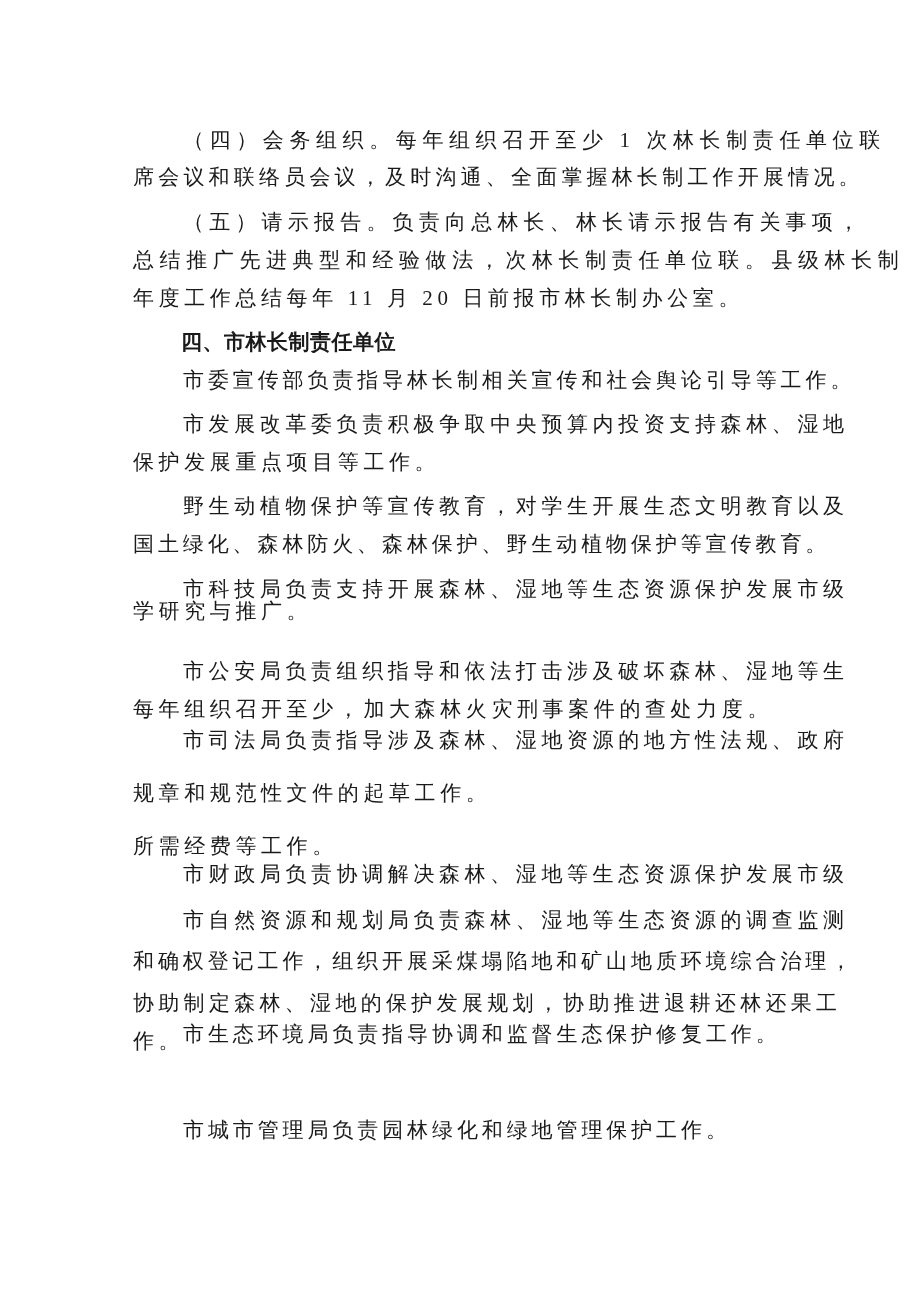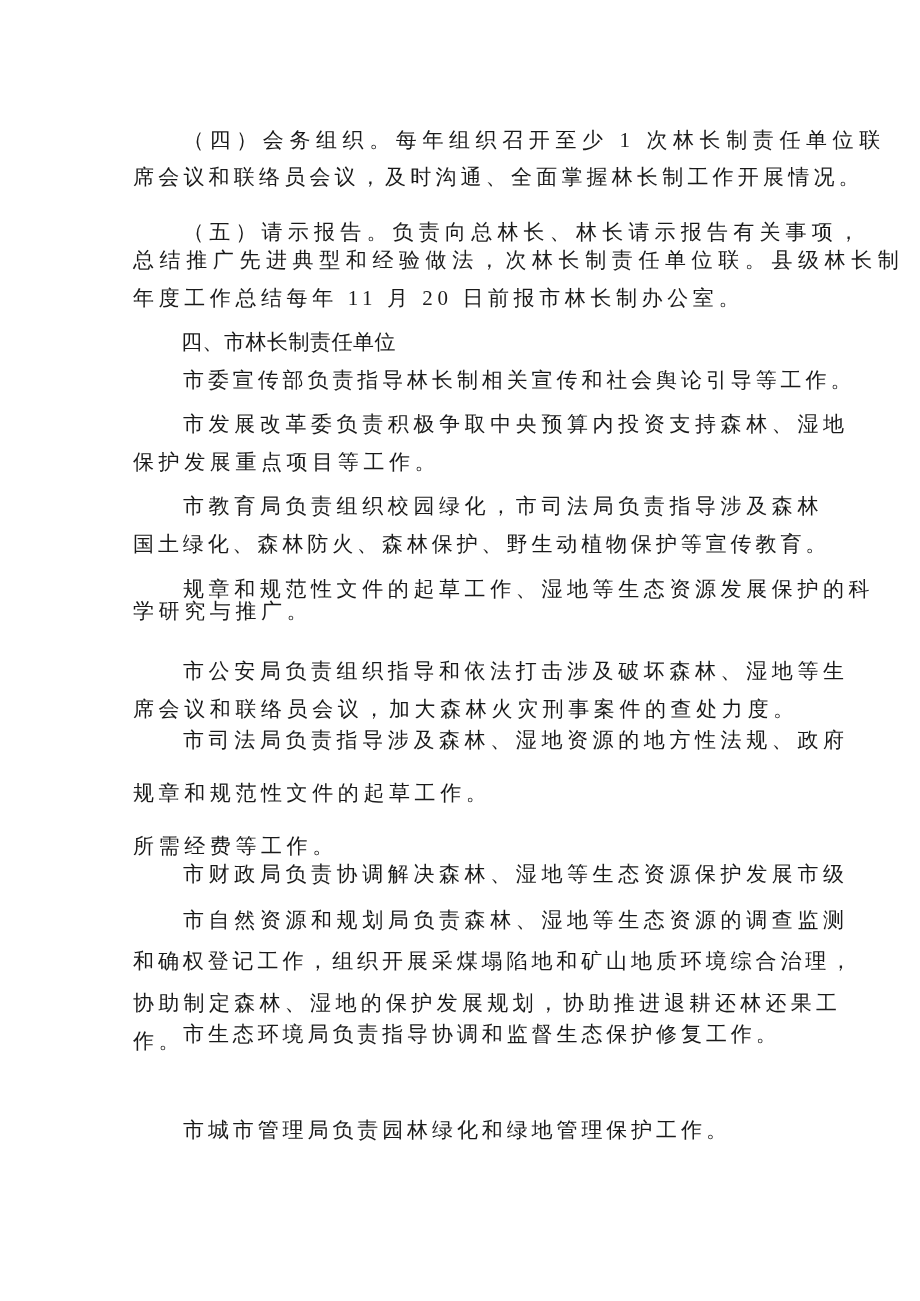--- a/index.html
+++ b/index.html
@@ -2,44 +2,44 @@
 <html><head>
 <meta charset="utf-8">
 <style>
   html, body { margin: 0; padding: 0; background: #ffffff; }
   body { width: 920px; height: 1301px; position: relative; overflow: hidden;
          font-family: "DejaVu Serif", "Liberation Serif", serif; color: #1a1a1a; }
   .page { position: absolute; left: 133px; top: 126px; width: 662px; }
   .line { position: absolute; left: 0; white-space: nowrap; font-size: 21px; line-height: 28px;
           letter-spacing: 5.6px; font-family: Liberation Serif, serif; }
   .indent { left: 50px; }
-  .heading { font-family: "DejaVu Sans", "Liberation Sans", sans-serif; font-weight: normal;
+  .heading { font-family: "DejaVu Sans", "Liberation Sans", sans-serif; font-weight: bold;
              font-size: 21px; letter-spacing: 0.5px; left: 48px; }
 </style>
 </head>
 <body>
 
 <div class="page">
   <div class="line indent" style="top:0px">（四）会务组织。每年组织召开至少 1 次林长制责任单位联</div>
   <div class="line" style="top:37px; letter-spacing:4.2px">席会议和联络员会议，及时沟通、全面掌握林长制工作开展情况。</div>
-  <div class="line indent" style="top:92px; letter-spacing:5.2px">（五）请示报告。负责向总林长、林长请示报告有关事项，</div>
+  <div class="line indent" style="top:82px; letter-spacing:5.2px">（五）请示报告。负责向总林长、林长请示报告有关事项，</div>
   <div class="line" style="top:120px">总结推广先进典型和经验做法，次林长制责任单位联。县级林长制</div>
   <div class="line" style="top:158px; letter-spacing:4.6px">年度工作总结每年 11 月 20 日前报市林长制办公室。</div>
 
   <div class="line heading" style="top:202px">四、市林长制责任单位</div>
 
   <div class="line indent" style="top:240px; letter-spacing:3.9px">市委宣传部负责指导林长制相关宣传和社会舆论引导等工作。</div>
   <div class="line indent" style="top:284px; letter-spacing:4.6px">市发展改革委负责积极争取中央预算内投资支持森林、湿地</div>
   <div class="line" style="top:322px; letter-spacing:4.6px">保护发展重点项目等工作。</div>
-  <div class="line indent" style="top:366px; letter-spacing:4.6px">市教育局负责组织校园绿化，市司法局负责指导涉及森林</div>
+  <div class="line indent" style="top:366px; letter-spacing:4.6px">野生动植物保护等宣传教育，对学生开展生态文明教育以及</div>
   <div class="line" style="top:404px; letter-spacing:3.9px">国土绿化、森林防火、森林保护、野生动植物保护等宣传教育。</div>
-  <div class="line indent" style="top:449px; letter-spacing:4.6px">规章和规范性文件的起草工作、湿地等生态资源发展保护的科</div>
+  <div class="line indent" style="top:449px; letter-spacing:4.6px">市科技局负责支持开展森林、湿地等生态资源保护发展市级</div>
   <div class="line" style="top:471px; letter-spacing:4.6px">学研究与推广。</div>
   <div class="line indent" style="top:531px; letter-spacing:4.6px">市公安局负责组织指导和依法打击涉及破坏森林、湿地等生</div>
-  <div class="line" style="top:569px; letter-spacing:4.6px">席会议和联络员会议，加大森林火灾刑事案件的查处力度。</div>
+  <div class="line" style="top:569px; letter-spacing:4.6px">每年组织召开至少，加大森林火灾刑事案件的查处力度。</div>
   <div class="line indent" style="top:600px; letter-spacing:4.6px">市司法局负责指导涉及森林、湿地资源的地方性法规、政府</div>
   <div class="line" style="top:653px; letter-spacing:4.6px">规章和规范性文件的起草工作。</div>
   <div class="line indent" style="top:734px; letter-spacing:4.6px">市财政局负责协调解决森林、湿地等生态资源保护发展市级</div>
   <div class="line" style="top:706px; letter-spacing:4.6px">所需经费等工作。</div>
   <div class="line indent" style="top:780px; letter-spacing:4.6px">市自然资源和规划局负责森林、湿地等生态资源的调查监测</div>
   <div class="line" style="top:821px; letter-spacing:3.9px">和确权登记工作，组织开展采煤塌陷地和矿山地质环境综合治理，</div>
   <div class="line" style="top:863px; letter-spacing:4.3px">协助制定森林、湿地的保护发展规划，协助推进退耕还林还果工</div>
   <div class="line" style="top:901px; letter-spacing:4.6px">作。</div>
   <div class="line indent" style="top:894px; letter-spacing:3.9px">市生态环境局负责指导协调和监督生态保护修复工作。</div>
   <div class="line indent" style="top:990px; letter-spacing:3.9px">市城市管理局负责园林绿化和绿地管理保护工作。</div>

